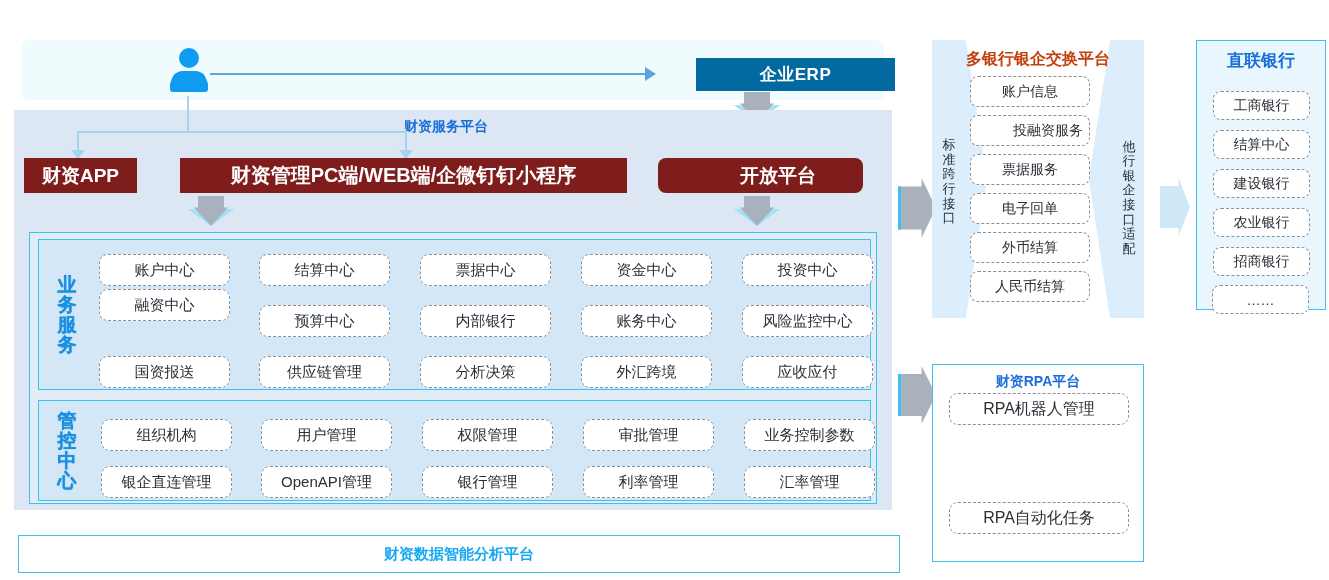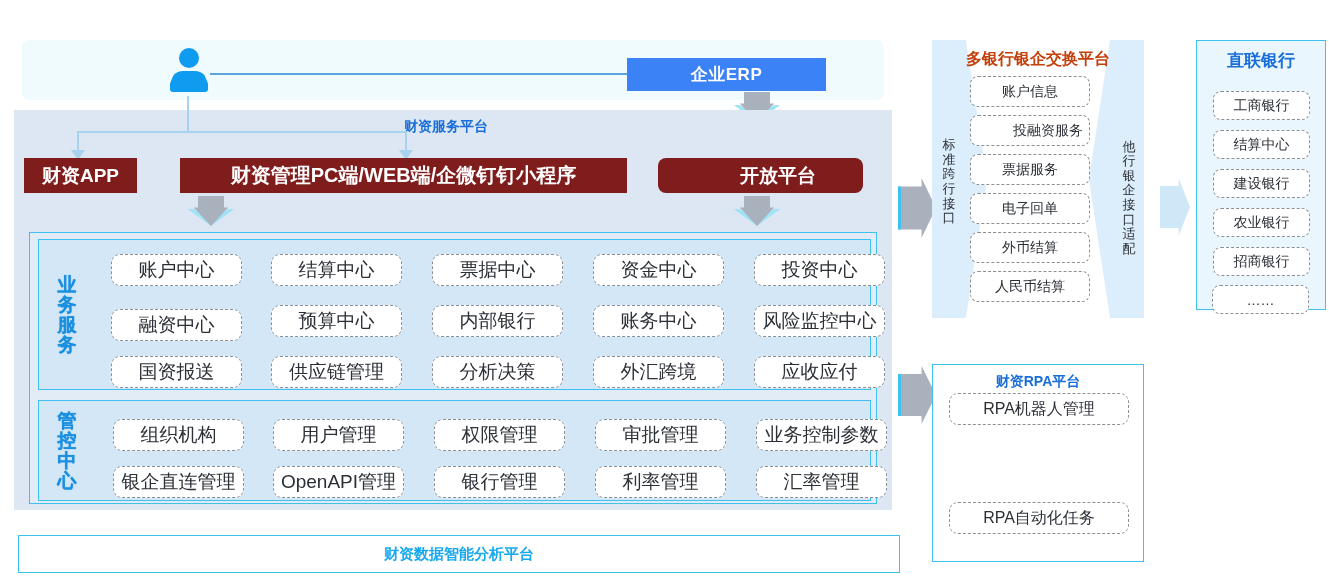--- a/index.html
+++ b/index.html
@@ -37,22 +37,22 @@
   }
   #arrow-user-erp {
     left: 645px; top: 67px; width: 0; height: 0;
     border-left: 11px solid #5aa5dd;
     border-top: 7px solid transparent;
     border-bottom: 7px solid transparent;
   }
 
   
   #erp-box {
-    left: 627px; top: 58px; width: 199px; height: 33px;
-    background: #3b82f6; color: #fff;
+    left: 696px; top: 58px; width: 199px; height: 33px;
+    background: #0369a1; color: #fff;
     font-size: 17px; font-weight: 600; letter-spacing: .5px;
   }
 
   
   .down-arrow { position: absolute; }
   .down-arrow .stem {
     position: absolute; left: 22%; top: 0; width: 56%; height: 50%;
     background: #a9b2bc;
   }
   .down-arrow .barb {
@@ -133,23 +133,22 @@
     display: flex; flex-direction: column; align-items: center;
     justify-content: center; line-height: 1.05;
     text-shadow: 0 0 1px #1a8fe0;
   }
 
   
   .cell {
     position: absolute; background: #ffffff;
     border: 1.5px dashed #8a8f96; border-radius: 9px;
     display: flex; align-items: center; justify-content: center;
-    color: #2b2f36; font-size: 19px;
+    color: #2b2f36; font-size: 15px;
     font-family: "Liberation Sans", "DejaVu Sans", sans-serif;
-    margin-left: 12px;
   }
 
   
   .right-arrow { position: absolute; }
   .right-arrow .ra-body {
     position: absolute; inset: 0;
     background: #a9b2bc;
     clip-path: polygon(0% 14%, 62% 14%, 62% 0%, 100% 50%, 62% 100%, 62% 86%, 0% 86%);
   }
   .right-arrow .ra-edge {
@@ -303,21 +302,21 @@
     <span>中</span>
     <span>心</span>
   </div>
 
   <div class="cell" style="left:99px;  top:254px; width:131px; height:32px;">账户中心</div>
   <div class="cell" style="left:259px; top:254px; width:131px; height:32px;">结算中心</div>
   <div class="cell" style="left:581px; top:254px; width:131px; height:32px;">资金中心</div>
   <div class="cell" style="left:420px; top:254px; width:131px; height:32px;">票据中心</div>
   <div class="cell" style="left:742px; top:254px; width:131px; height:32px;">投资中心</div>
 
-  <div class="cell" style="left:99px;  top:309px; width:131px; height:32px;">融资中心</div>
+  <div class="cell" style="left:99px;  top:289px; width:131px; height:32px;">融资中心</div>
   <div class="cell" style="left:259px; top:305px; width:131px; height:32px;">预算中心</div>
   <div class="cell" style="left:420px; top:305px; width:131px; height:32px;">内部银行</div>
   <div class="cell" style="left:581px; top:305px; width:131px; height:32px;">账务中心</div>
   <div class="cell" style="left:742px; top:305px; width:131px; height:32px;">风险监控中心</div>
 
   <div class="cell" style="left:99px;  top:356px; width:131px; height:32px;">国资报送</div>
   <div class="cell" style="left:259px; top:356px; width:131px; height:32px;">供应链管理</div>
   <div class="cell" style="left:420px; top:356px; width:131px; height:32px;">分析决策</div>
   <div class="cell" style="left:581px; top:356px; width:131px; height:32px;">外汇跨境</div>
   <div class="cell" style="left:742px; top:356px; width:131px; height:32px;">应收应付</div>

